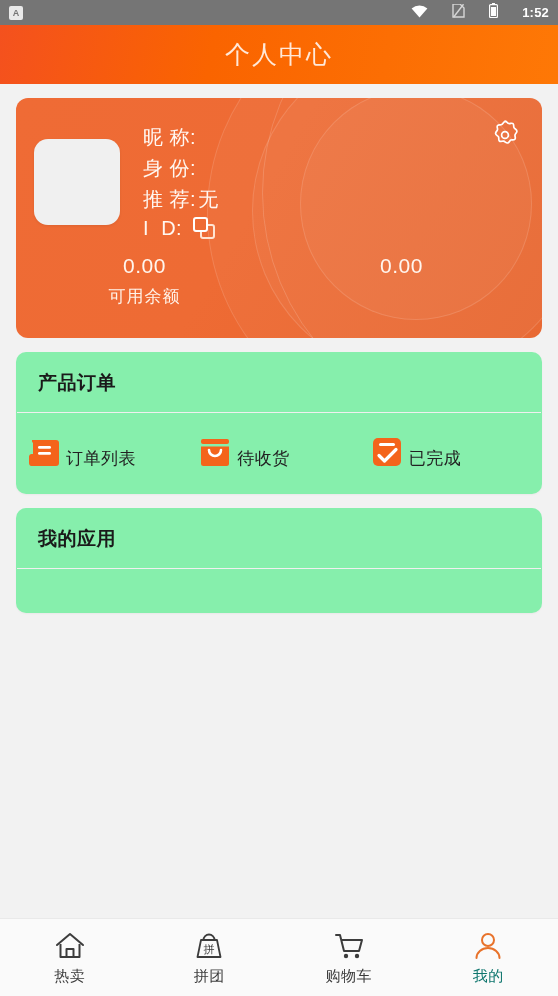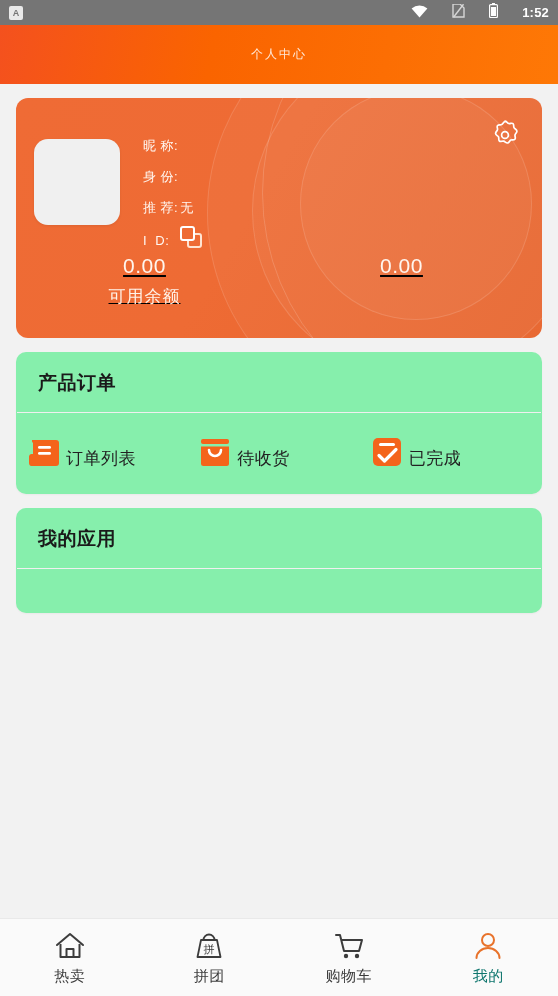--- a/index.html
+++ b/index.html
@@ -25,21 +25,21 @@
   }
   .sb-right { margin-left:auto; display:flex; align-items:center; gap:24px; }
   .sb-time { font-size:13px; font-weight:bold; letter-spacing:.2px; }
 
   
   .header {
     flex:0 0 59px; height:59px;
     background:linear-gradient(100deg,#f4511e 0%,#fa6400 38%,#fe7806 100%);
     display:flex; align-items:center; justify-content:center;
   }
-  .header-title { color:#ffe8d8; font-size:12px; letter-spacing:2px; }
+  .header-title { color:#ffe8d8; font-size:25px; letter-spacing:2px; }
 
   
   .body { flex:1 1 auto; position:relative; overflow:hidden; }
 
   
   .profile-card {
     position:relative; margin:14px 16px 0 16px; height:240px;
     border-radius:12px; overflow:hidden;
     background:linear-gradient(120deg,#ef6b35 0%,#ee6b34 45%,#e8642c 100%);
   }
@@ -50,42 +50,41 @@
   .arc.a4 { width:470px; height:470px; right:-190px; top:-140px; background:transparent; border-color:rgba(255,255,255,.16); }
 
   .avatar {
     position:absolute; left:18px; top:41px;
     width:86px; height:86px; border-radius:14px;
     background:#f0f0f0;
     box-shadow:0 1px 3px rgba(0,0,0,.08);
   }
   .info { position:absolute; left:127px; top:26px; }
   .info-row {
-    display:flex; align-items:flex-end;
-    height:31px; color:#fff7f1; font-size:13px; letter-spacing:.5px;
+    display:flex; align-items:flex-start;
+    height:31px; color:#fff7f1; font-size:20px; letter-spacing:.5px;
   }
   .info-label { white-space:pre; }
   .info-value { margin-left:2px; }
   .copy-icon { margin-left:9px; display:inline-block; width:22px; height:22px; position:relative; }
   .copy-icon .sq-back {
     position:absolute; right:0; bottom:0; width:15px; height:15px;
     border:2px solid #ffe4d2; border-radius:3px;
   }
   .copy-icon .sq-front {
     position:absolute; left:0; top:0; width:15px; height:15px;
     border:2px solid #ffffff; border-radius:3px; background:#ee6b34;
   }
   .gear-btn {
     position:absolute; right:20px; top:20px;
     width:34px; height:34px; cursor:pointer;
   }
   .balances {
     position:absolute; left:0; right:12px; top:156px;
     display:flex;
-    text-decoration:underline;
   }
   .balance { flex:1; text-align:center; }
   .balance .amt { color:#fff6ef; font-size:21px; letter-spacing:.5px; }
   .balance .lbl { color:#fff3e9; font-size:17px; margin-top:7px; letter-spacing:1px; }
 
   
   .card {
     margin:14px 16px 0 16px; background:#86efac; border-radius:10px;
     box-shadow:0 1px 2px rgba(0,0,0,.04);
     overflow:hidden;

